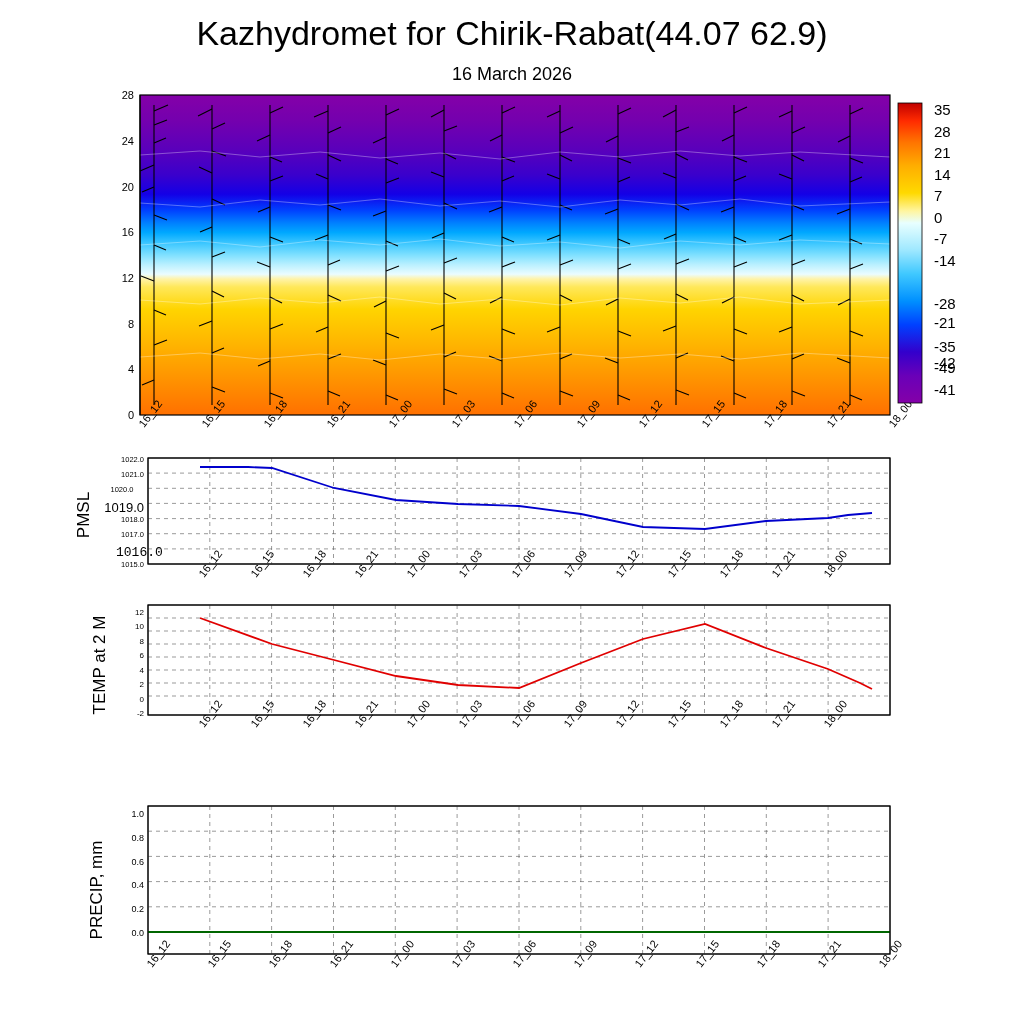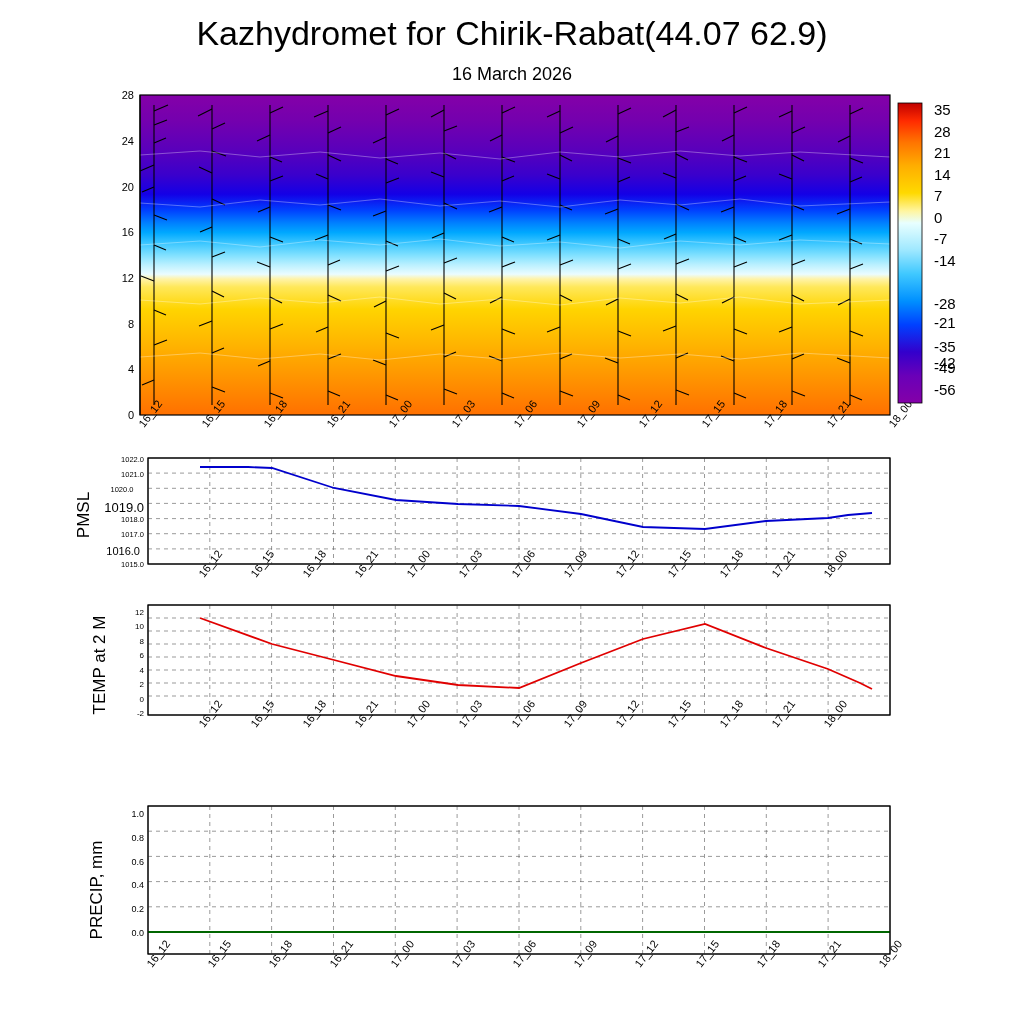--- a/index.html
+++ b/index.html
@@ -356,21 +356,21 @@
     <div class="cbar-label" style="left: 934px; top: 165.615px;">14</div>
     <div class="cbar-label" style="left: 934px; top: 187.154px;">7</div>
     <div class="cbar-label" style="left: 934px; top: 208.692px;">0</div>
     <div class="cbar-label" style="left: 934px; top: 230.231px;">-7</div>
     <div class="cbar-label" style="left: 934px; top: 251.769px;">-14</div>
     <div class="cbar-label" style="left: 934px; top: 273.308px; margin-top: 41px;">-21</div>
     <div class="cbar-label" style="left: 934px; top: 294.846px;">-28</div>
     <div class="cbar-label" style="left: 934px; top: 316.385px; margin-top: 22px;">-35</div>
     <div class="cbar-label" style="left: 934px; top: 354px; text-align: center;">-42</div>
     <div class="cbar-label" style="left: 934px; top: 359.462px;">-49</div>
-    <div class="cbar-label" style="left: 934px; top: 381px;">-56</div>
+    <div class="cbar-label" style="left: 934px; top: 381px;">-41</div>
   </div>
 
 <div class="ylabel" style="left:44px; top:505px; width:80px; text-align:center; transform:rotate(-90deg);">PMSL</div>
 <div class="panel" style="left:148px; top:458px; width:742px; height:106px;">
   <svg width="742" height="106" viewBox="0 0 742 106">
     <rect x="0" y="0" width="742" height="106" fill="#fff" stroke="#000" stroke-width="1"></rect>
     <g stroke="#555" stroke-width="0.6" stroke-dasharray="4,4">
       <line x1="61.8" y1="0" x2="61.8" y2="106"></line>
       <line x1="123.6" y1="0" x2="123.6" y2="106"></line>
       <line x1="185.5" y1="0" x2="185.5" y2="106"></line>
@@ -393,21 +393,21 @@
     <rect x="0" y="0" width="742" height="106" fill="none" stroke="#000" stroke-width="1"></rect>
   </svg>
 </div>
 <div id="pmslyticks">
     <div class="tick-label-y" style="left: 100px; width: 44px; top: 455px; font-size: 7.5px;">1022.0</div>
     <div class="tick-label-y" style="left: 100px; width: 44px; top: 470px; font-size: 7.5px;">1021.0</div>
     <div class="tick-label-y" style="left: 100px; width: 44px; top: 485px; font-size: 7.5px; text-align: center;">1020.0</div>
     <div class="tick-label-y" style="left: 100px; width: 44px; top: 500px; font-size: 13px;">1019.0</div>
     <div class="tick-label-y" style="left: 100px; width: 44px; top: 515px; font-size: 7.5px;">1018.0</div>
     <div class="tick-label-y" style="left: 100px; width: 44px; top: 530px; font-size: 7.5px;">1017.0</div>
-    <div class="tick-label-y" style="left: 96px; width: 44px; top: 545px; font-size: 11px;">1016.0</div>
+    <div class="tick-label-y" style="left: 116px; width: 44px; top: 545px; font-size: 13px; font-family: Liberation Mono, monospace;">1016.0</div>
     <div class="tick-label-y" style="left: 100px; width: 44px; top: 560px; font-size: 7.5px;">1015.0</div>
   </div>
 <div id="xticks2">
     <div class="tick-label-x" style="left: 196px; top: 572px;">16_12</div>
     <div class="tick-label-x" style="left: 248.083px; top: 572px;">16_15</div>
     <div class="tick-label-x" style="left: 300.167px; top: 572px;">16_18</div>
     <div class="tick-label-x" style="left: 352.25px; top: 572px;">16_21</div>
     <div class="tick-label-x" style="left: 404.333px; top: 572px;">17_00</div>
     <div class="tick-label-x" style="left: 456.417px; top: 572px;">17_03</div>
     <div class="tick-label-x" style="left: 508.5px; top: 572px;">17_06</div>

